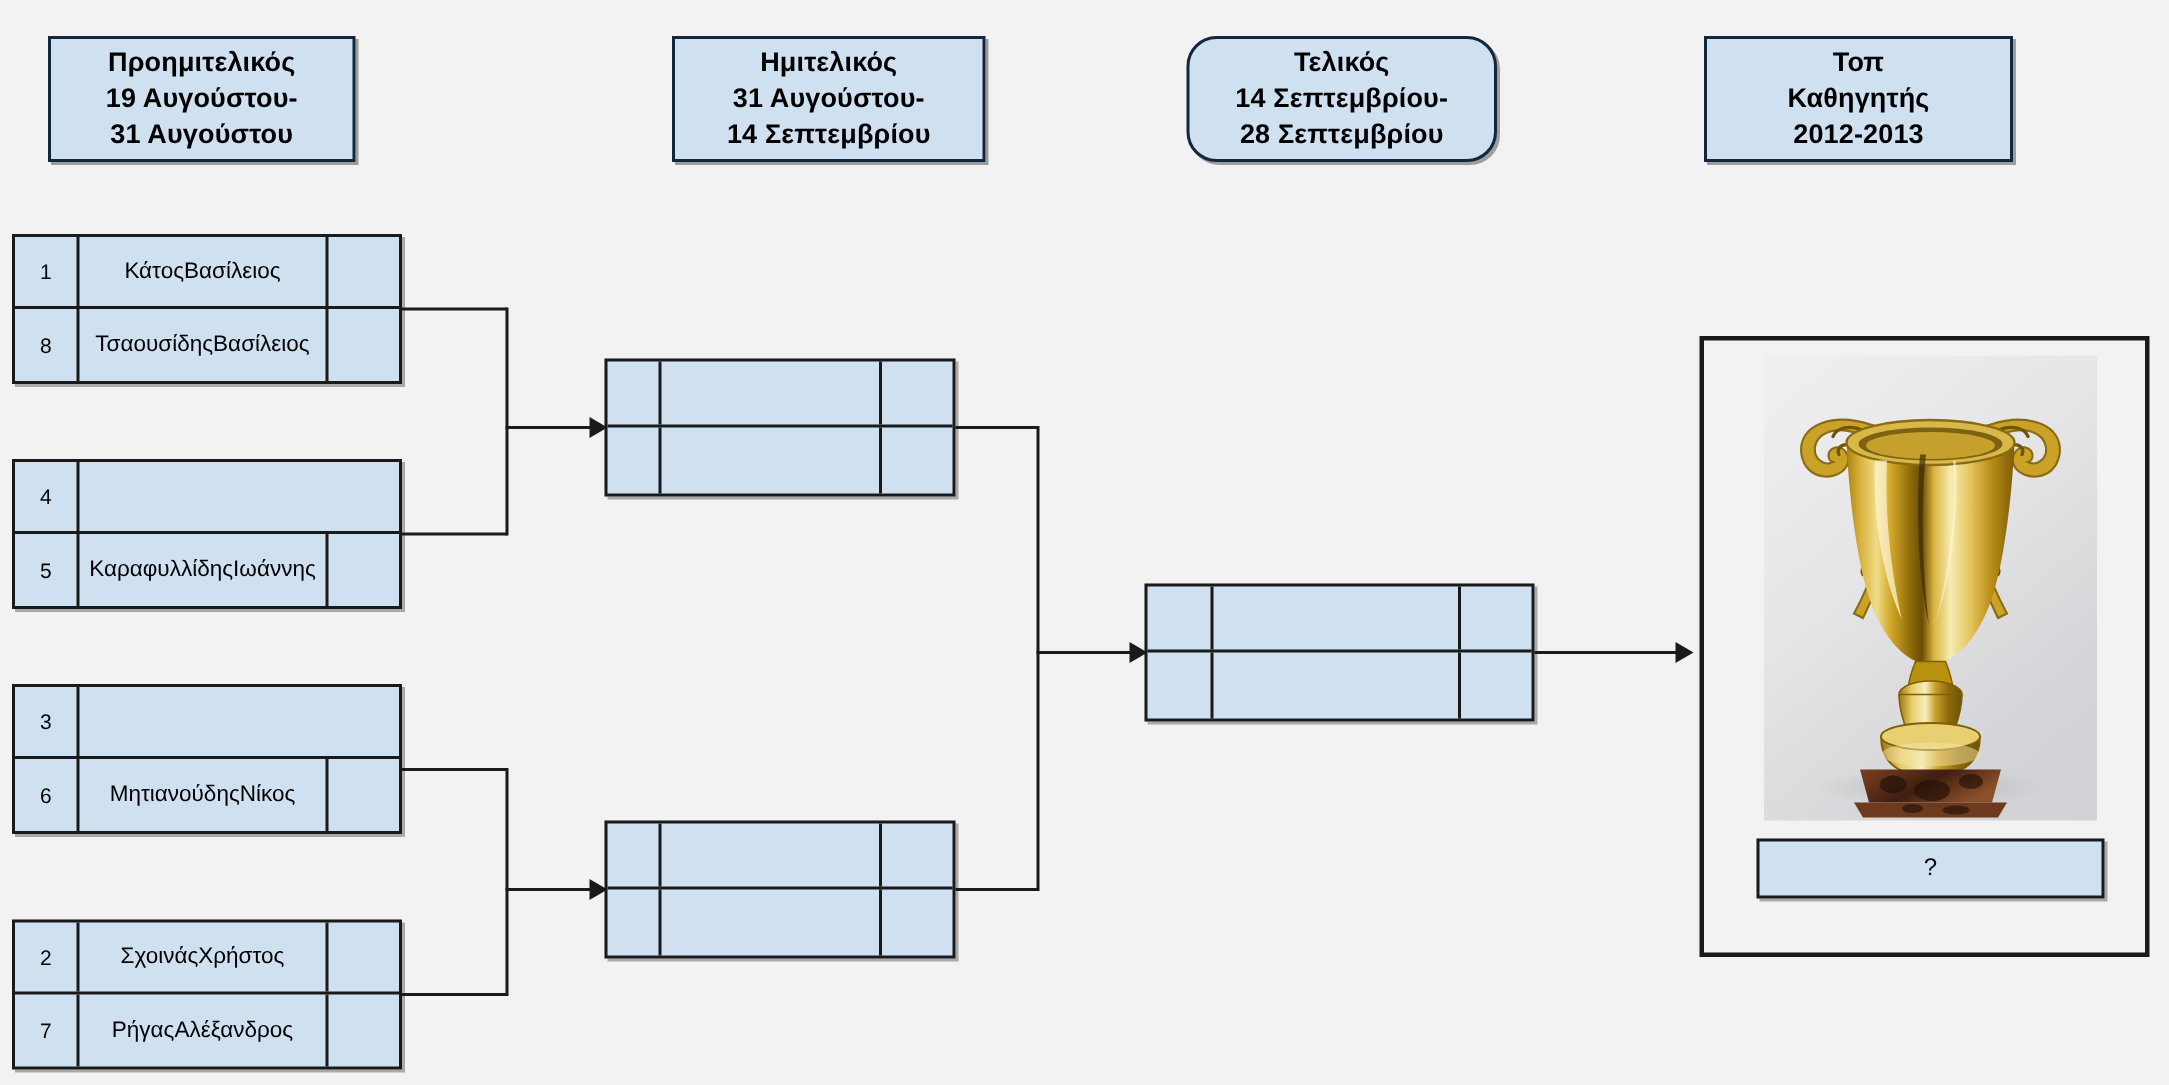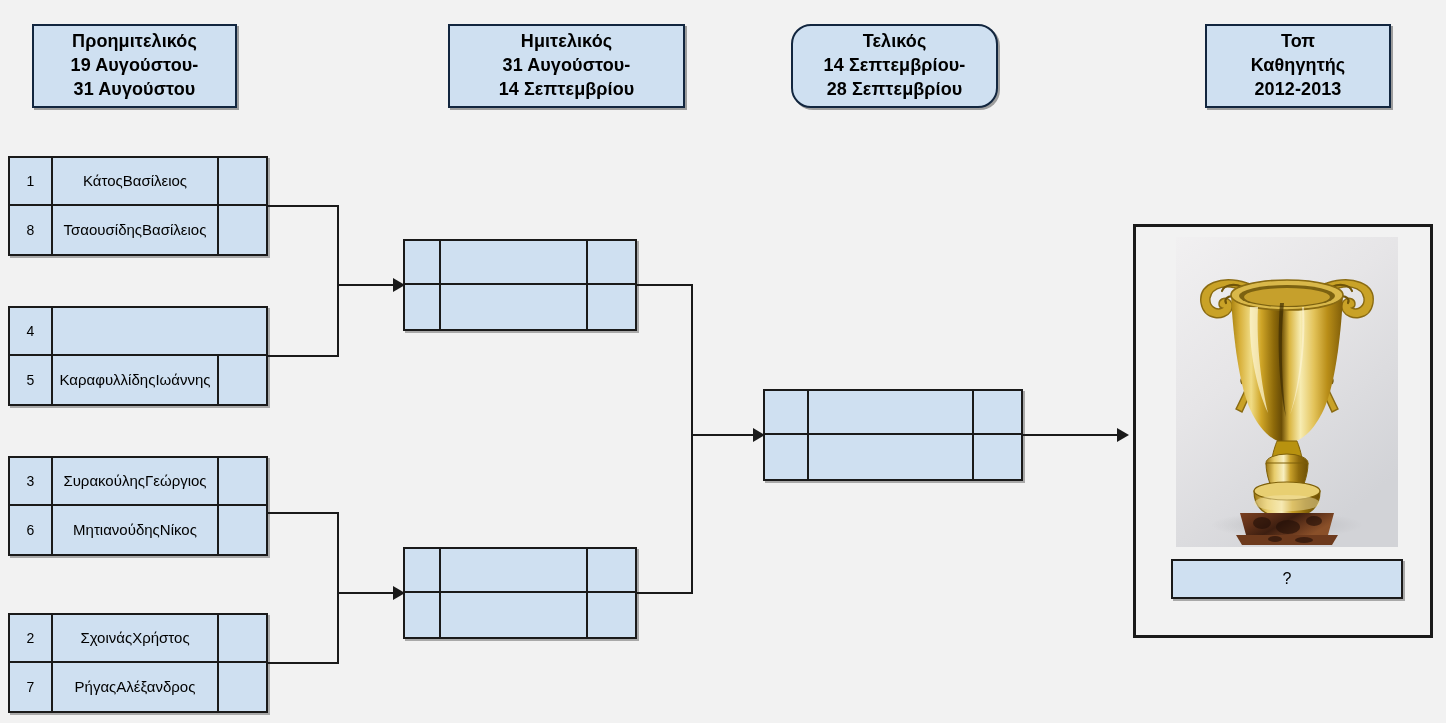--- a/index.html
+++ b/index.html
@@ -161,33 +161,33 @@
 <body>
 
 <div id="stage">
 
   <div class="round-header" style="left:32px; top:24px; width:205px; height:84px;">
     <span>Προημιτελικός</span>
     <span>19 Αυγούστου-</span>
     <span>31 Αυγούστου</span>
   </div>
 
-  <div class="round-header" style="left:448px; top:24px; width:237px; height:84px;">
+  <div class="round-header" style="left:448px; top:24px; width:209px; height:84px;">
     <span>Ημιτελικός</span>
     <span>31 Αυγούστου-</span>
     <span>14 Σεπτεμβρίου</span>
   </div>
 
   <div class="round-header" style="left:791px; top:24px; width:207px; height:84px;border-radius:20px;">
     <span>Τελικός</span>
     <span>14 Σεπτεμβρίου-</span>
     <span>28 Σεπτεμβρίου</span>
   </div>
 
-  <div class="round-header" style="left:1205px; top:24px; width:186px; height:84px;">
+  <div class="round-header" style="left:1136px; top:24px; width:206px; height:84px;">
     <span>Τοπ</span>
     <span>Καθηγητής</span>
     <span>2012-2013</span>
   </div>
 
   <div class="match qf" style="top:156px;">
     <div class="match-row top">
       <div class="cell-seed">1</div>
       <div class="cell-name">
         <span>Κάτος</span>
@@ -216,24 +216,20 @@
         <span>Καραφυλλίδης</span>
         <span>Ιωάννης</span>
       </div>
       <div class="cell-score"></div>
     </div>
   </div>
 
   <div class="match qf" style="top:456px;">
     <div class="match-row top">
       <div class="cell-seed">3</div>
-      <div class="cell-name">
-        <span>Συρακούλης</span>
-        <span>Γεώργιος</span>
-      </div>
       <div class="cell-score"></div>
     </div>
     <div class="match-row">
       <div class="cell-seed">6</div>
       <div class="cell-name">
         <span>Μητιανούδης</span>
         <span>Νίκος</span>
       </div>
       <div class="cell-score"></div>
     </div>

